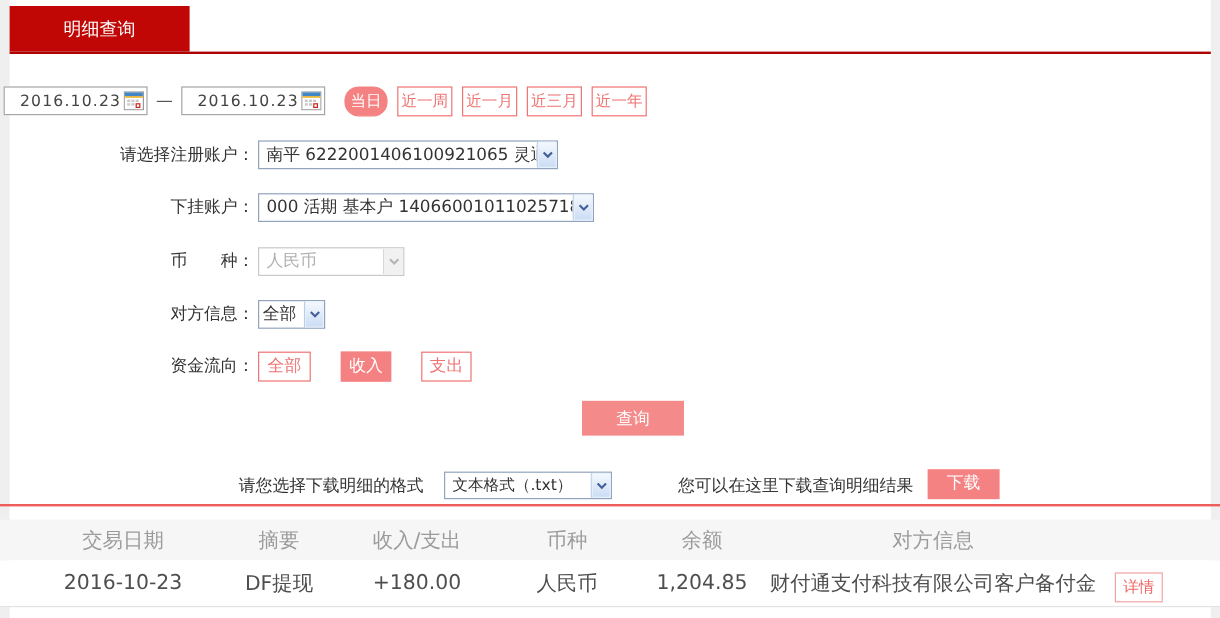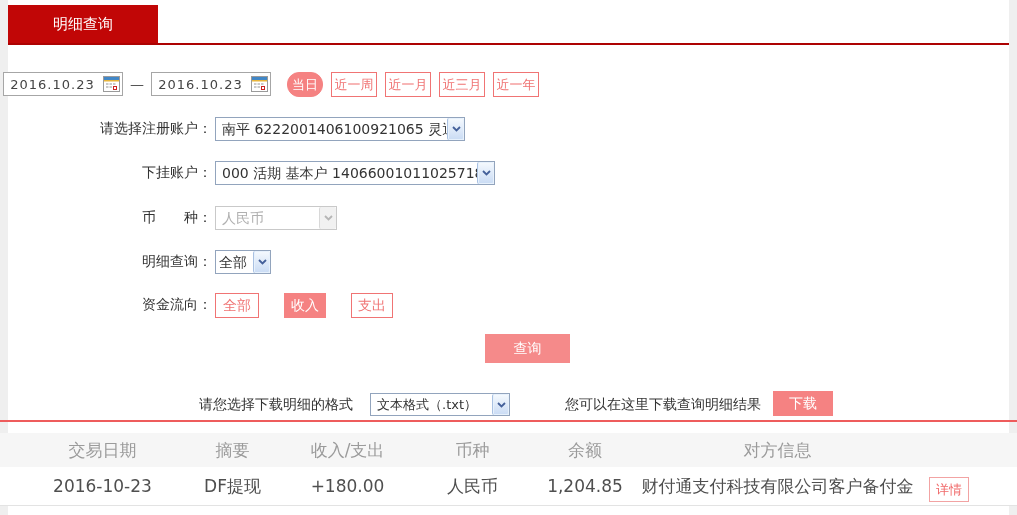--- a/index.html
+++ b/index.html
@@ -20,21 +20,21 @@
   }
   .tab-underline{position:absolute;left:8px;top:43px;width:1001px;height:2px;background:var(--underline-red);}
 
   
   .form-row{position:absolute;left:0;display:flex;align-items:center;height:26px;}
   .flabel{width:212px;text-align:right;color:#333;flex:none;}
   .date-input{
     display:flex;align-items:center;width:120px;height:24px;margin-left:3px;
     border:1px solid #a6a6a6;background:#fff;
   }
-  .date-text{flex:1;text-align:center;font-size:13px;color:#444;letter-spacing:1px;}
+  .date-text{flex:1;text-align:right;font-size:13px;color:#444;letter-spacing:1px;}
   .cal-btn{width:21px;height:22px;display:flex;align-items:center;justify-content:center;cursor:pointer;}
   .date-sep{margin:0 7px;color:#555;}
   .range-btn{
     height:25px;line-height:23px;text-align:center;font-size:13px;cursor:pointer;flex:none;
     background:#fff;border:1px solid var(--salmon-text);color:var(--salmon-text);
   }
   .range-btn.fill{background:var(--salmon);border-color:var(--salmon);color:#fff;border-radius:12px;}
   .w36{width:36px;} .w46{width:46px;margin-left:8px;}
 
   .xp-select{
@@ -173,21 +173,21 @@
     <span class="val">人民币</span>
     <span class="arrow">
       <svg width="9" height="6" viewBox="0 0 9 6">
           <path d="M1 1 L4.5 4.5 L8 1" stroke="#b5b5b5" stroke-width="1.8" fill="none"></path>
         </svg>
     </span>
   </div>
 </div>
 
 <div class="form-row" style="top:249px;">
-  <span class="flabel">明细查询：</span>
+  <span class="flabel">对方信息：</span>
   <div class="xp-select" style="width:56px;">
     <span class="val" style="padding:0 3px;">全部</span>
     <span class="arrow">
       <svg width="9" height="6" viewBox="0 0 9 6">
           <path d="M1 1 L4.5 4.5 L8 1" stroke="#44609a" stroke-width="1.8" fill="none"></path>
         </svg>
     </span>
   </div>
 </div>
 

